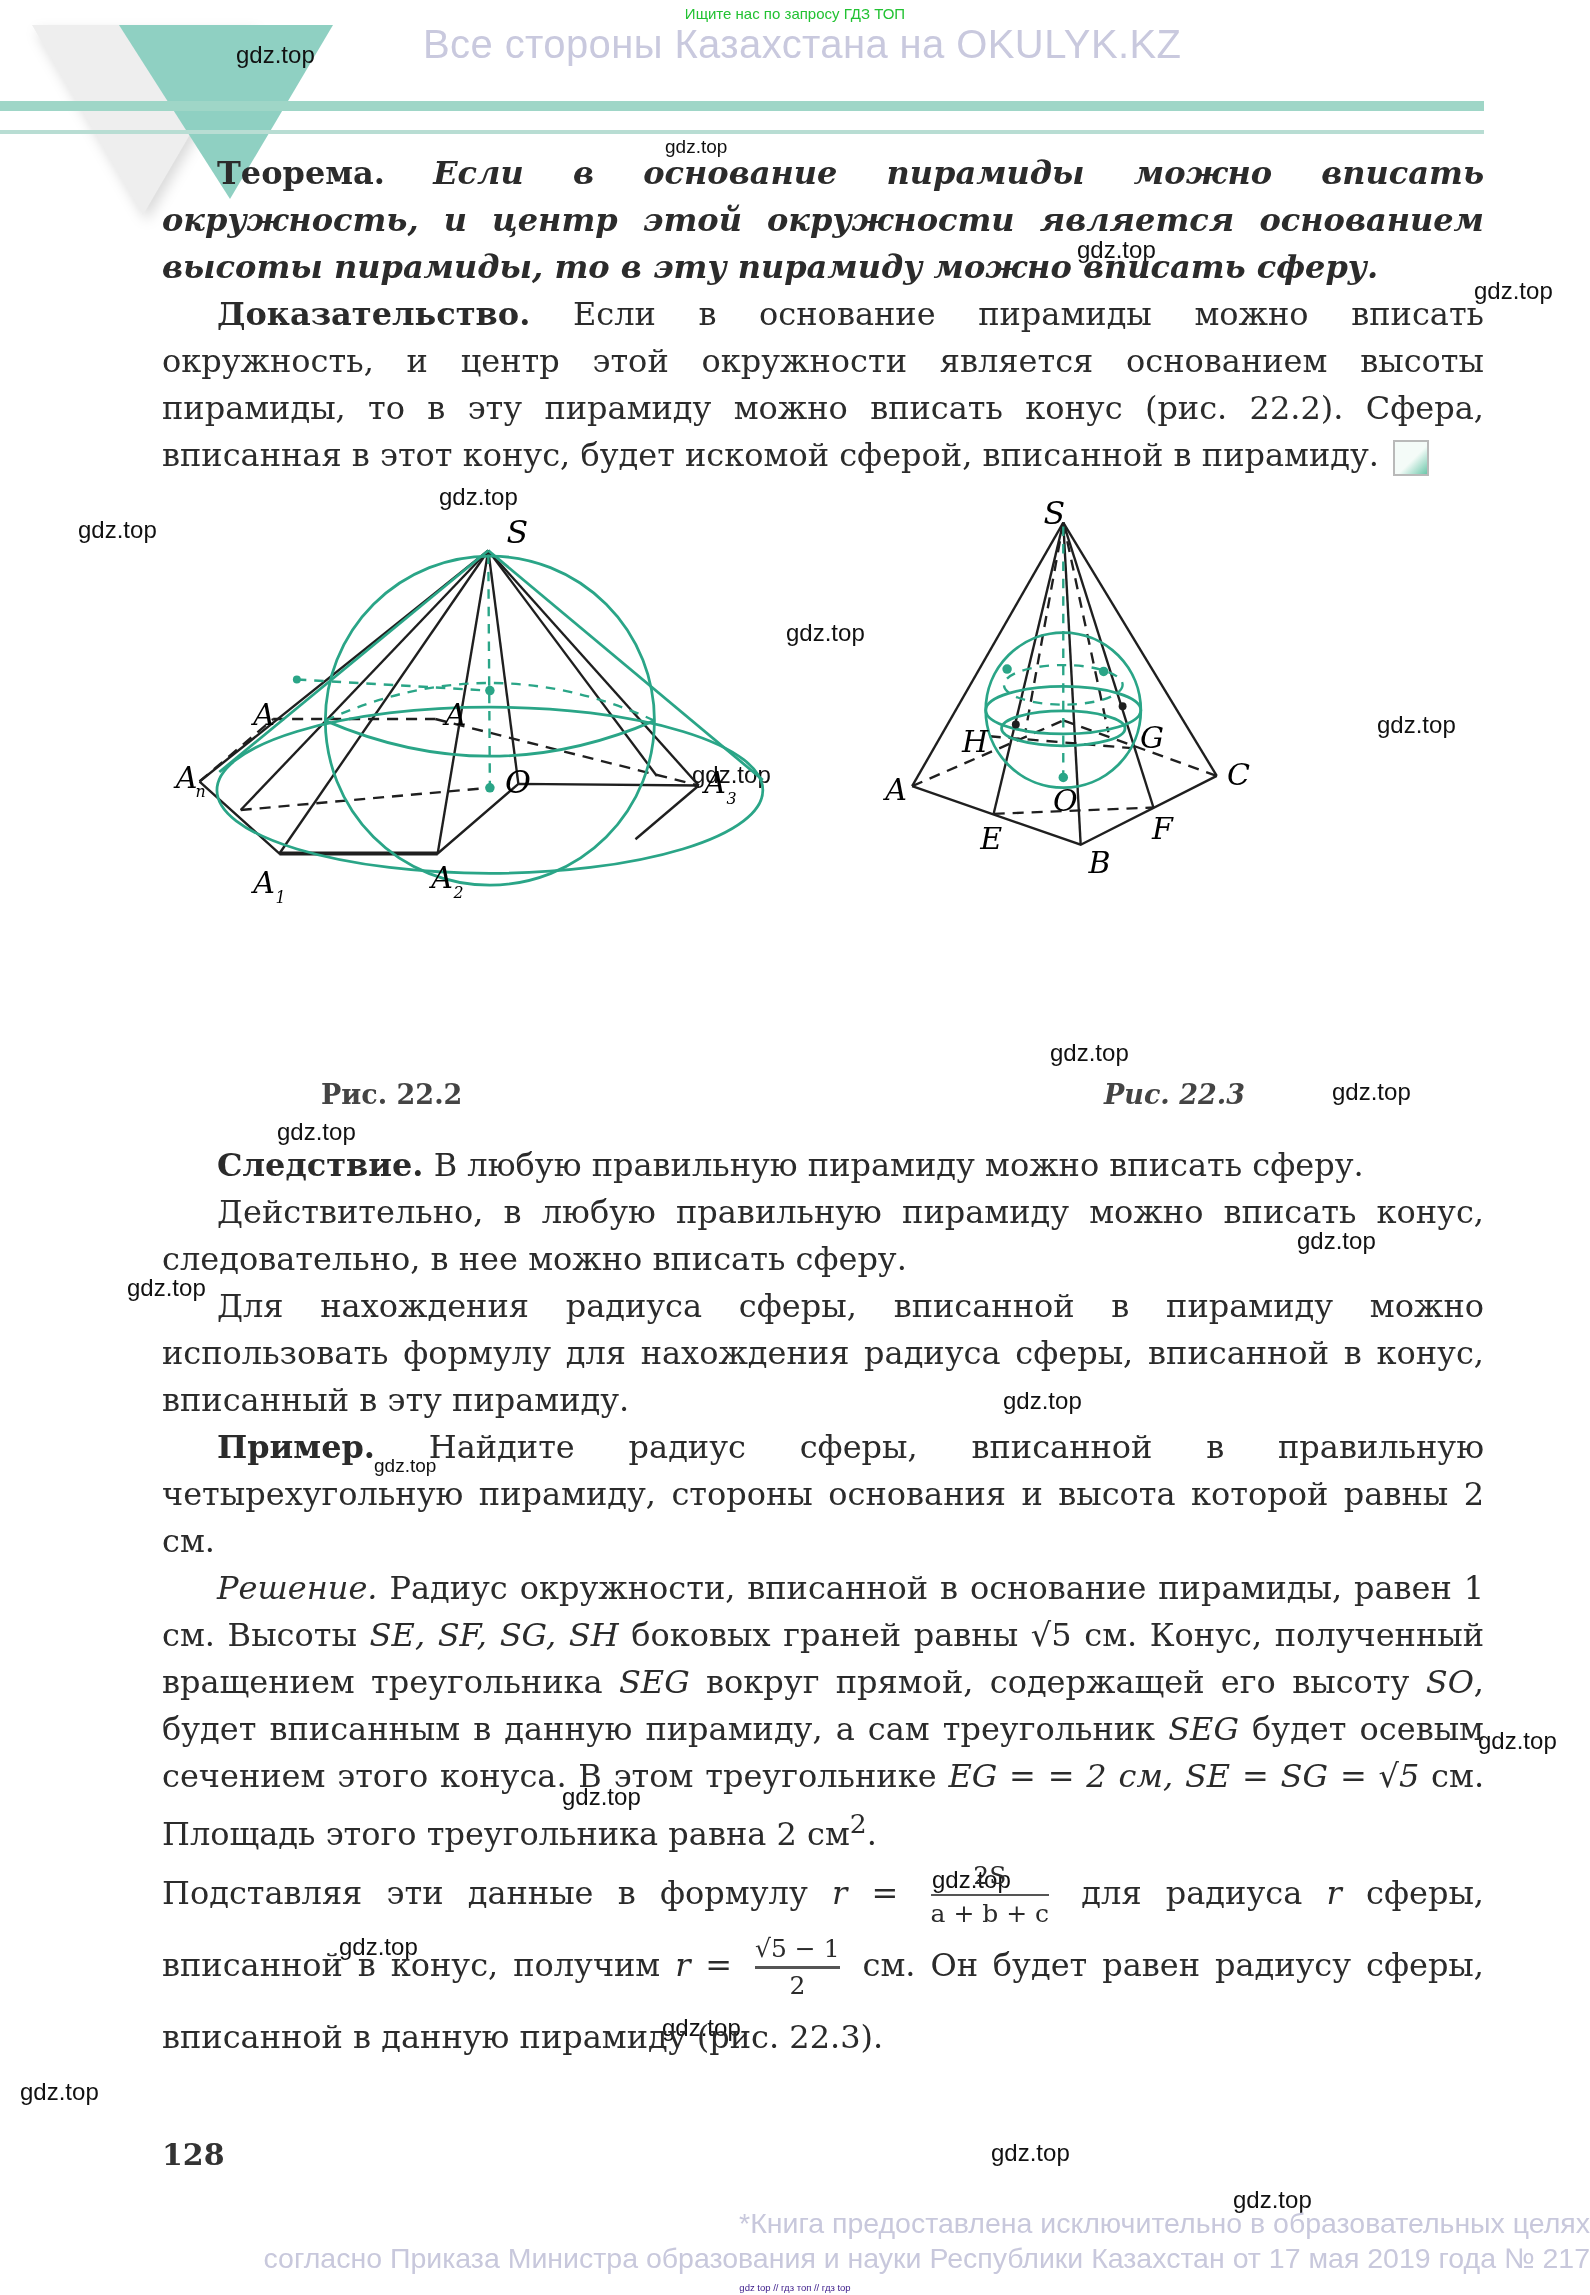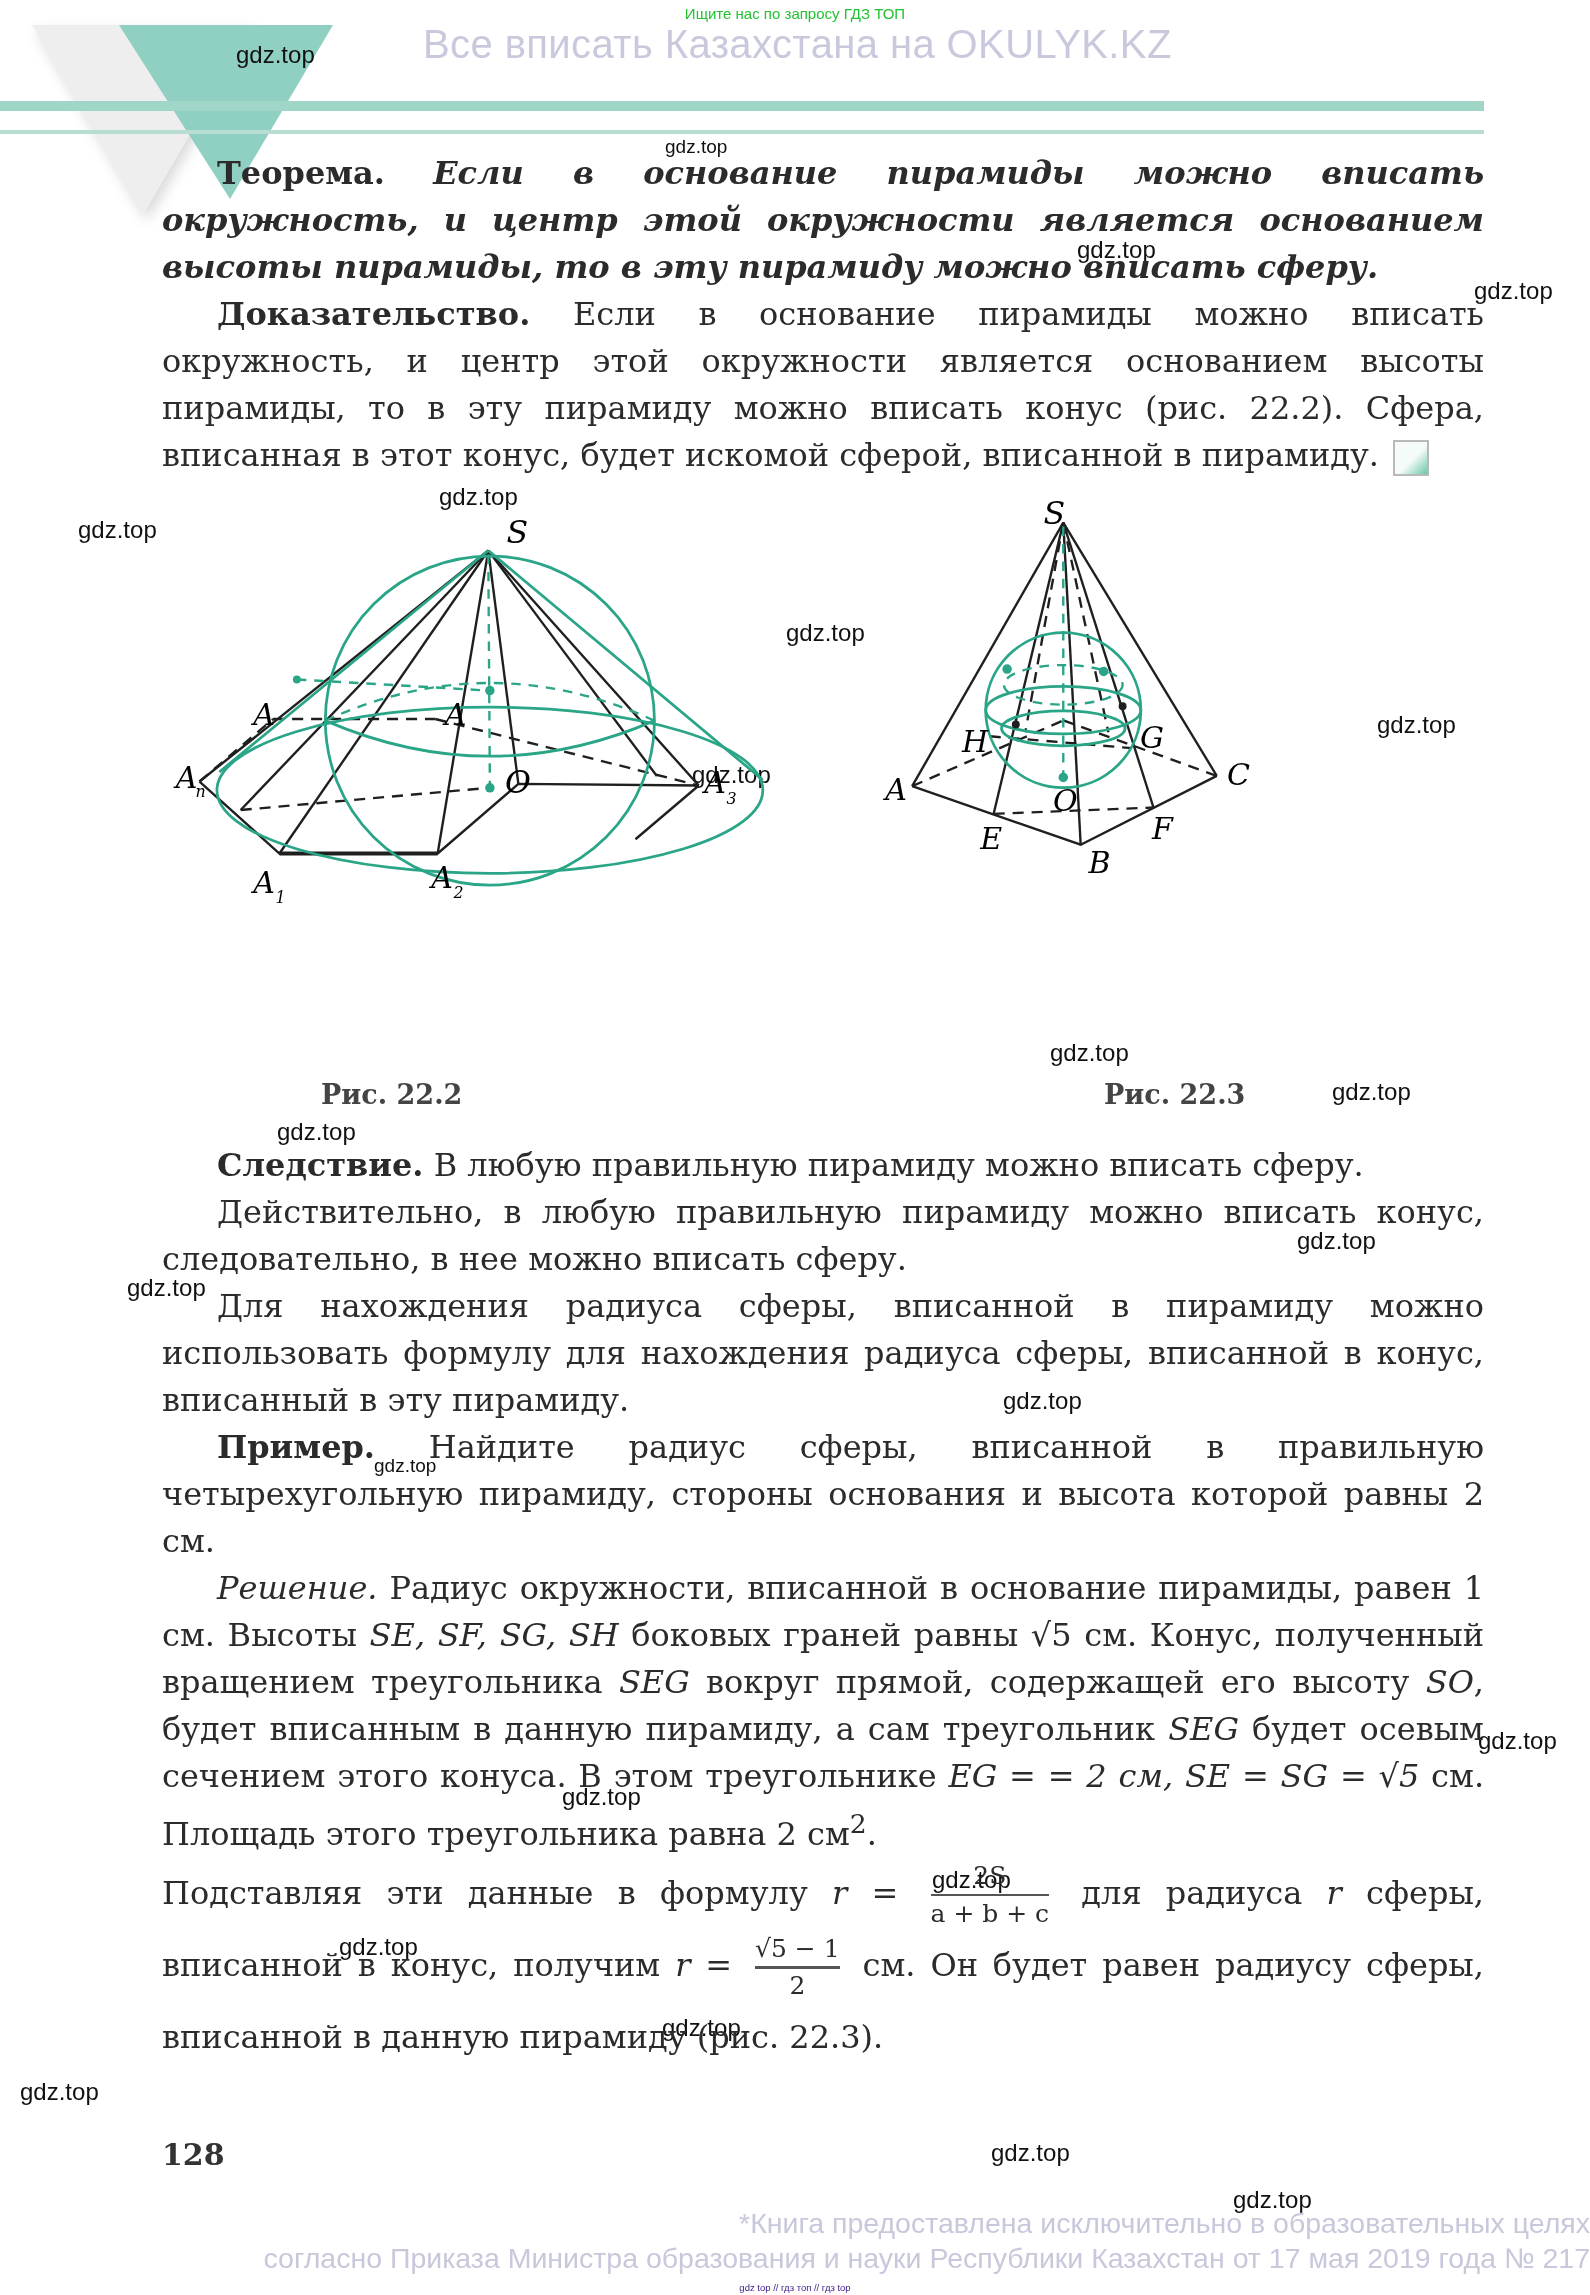--- a/index.html
+++ b/index.html
@@ -29,21 +29,21 @@
   svg text { font-family: "DejaVu Serif", serif; font-style: italic; }
 </style>
 </head>
 <body>
 
 <div class="abs tri-white"></div>
 <div class="abs tri-teal"></div>
 <div class="abs line-thick"></div>
 <div class="abs line-thin"></div>
 <div class="abs top-search">Ищите нас по запросу ГДЗ ТОП</div>
-<div class="abs site-title">Все вписать Казахстана на OKULYK.KZ</div>
+<div class="abs site-title">Все стороны Казахстана на OKULYK.KZ</div>
 
 <div class="abs wm" style="left:236px;top:41px;">gdz.top</div>
 <div class="abs wm" style="left:665px;top:136px;font-size:19px;">gdz.top</div>
 <div class="abs wm" style="left:1077px;top:236px;">gdz.top</div>
 <div class="abs wm" style="left:1474px;top:277px;">gdz.top</div>
 <div class="abs wm" style="left:439px;top:483px;">gdz.top</div>
 <div class="abs wm" style="left:78px;top:516px;">gdz.top</div>
 <div class="abs wm" style="left:786px;top:619px;">gdz.top</div>
 <div class="abs wm" style="left:1377px;top:711px;">gdz.top</div>
 <div class="abs wm" style="left:692px;top:761px;">gdz.top</div>
@@ -157,21 +157,21 @@
   <text x="218" y="42" font-size="40">S</text>
   <text x="115" y="330" font-size="38">H</text>
   <text x="340" y="325" font-size="38">G</text>
   <text x="18" y="390" font-size="38">A</text>
   <text x="450" y="372" font-size="38">C</text>
   <text x="230" y="405" font-size="38">O</text>
   <text x="138" y="452" font-size="38">E</text>
   <text x="355" y="440" font-size="38">F</text>
   <text x="275" y="483" font-size="38">B</text>
 </svg>
-<div class="abs fig-caption" style="left:1104px;top:1079px;">Рис. 22.3</div>
+<div class="abs fig-caption" style="left:1104px;top:1079px;font-style:italic;">Рис. 22.3</div>
 
 <div class="abs text" style="top:1142px;">
   <p class="para">
     <span class="b">Следствие.</span>
     <span>В любую правильную пирамиду можно вписать сферу.</span>
   </p>
   <p class="para">Действительно, в любую правильную пирамиду можно вписать конус, следовательно, в нее можно вписать сферу.</p>
   <p class="para">Для нахождения радиуса сферы, вписанной в пирамиду можно использовать формулу для нахождения радиуса сферы, вписанной в конус, вписанный в эту пирамиду.</p>
   <p class="para">
     <span class="b">Пример.</span>

